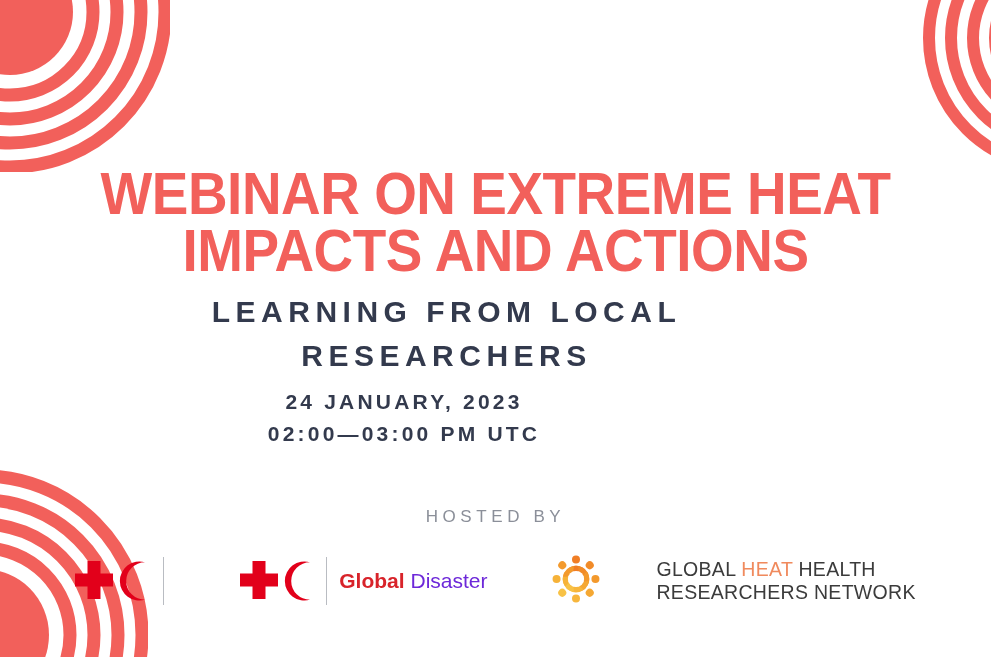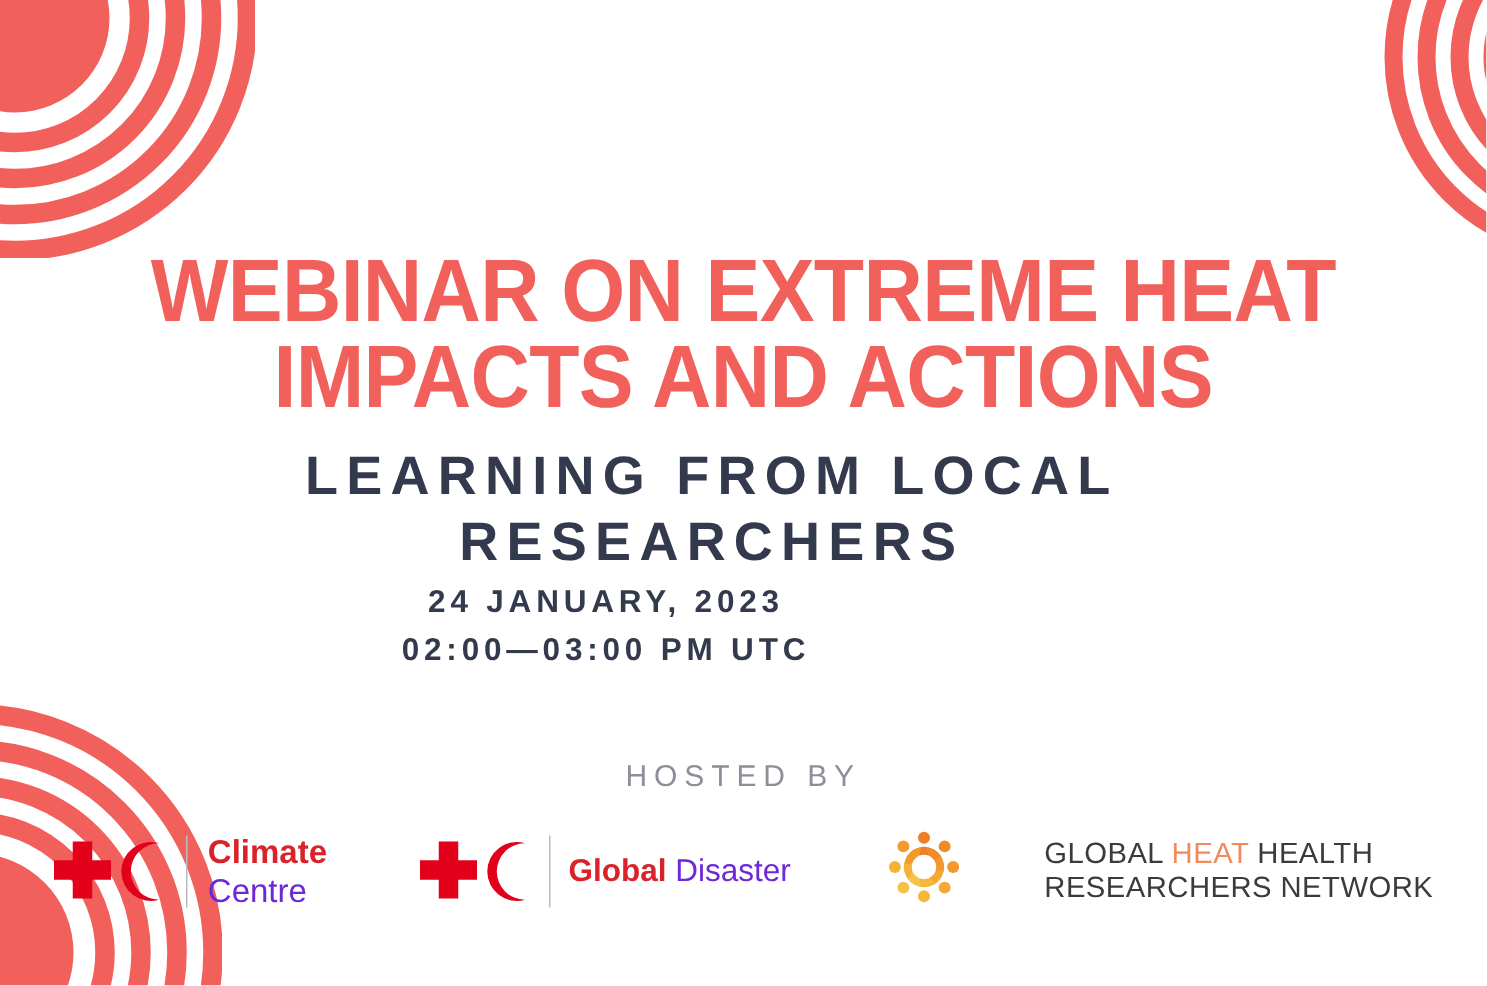--- a/index.html
+++ b/index.html
@@ -52,25 +52,24 @@
   
   .subtitle {
     position: absolute;
     left: 0;
     top: 265px;
     width: 893px;
     text-align: center;
     color: #333A4D;
     font-family: "Liberation Sans", sans-serif;
     font-weight: bold;
-    font-size: 36px;
+    font-size: 30px;
     line-height: 44px;
     letter-spacing: 5.5px;
     white-space: pre-line;
-    margin-left: 28px;
   }
 
   
   .datetime {
     position: absolute;
     left: 0;
     top: 386px;
     width: 808px;
     text-align: center;
     color: #333A4D;
@@ -85,21 +84,21 @@
   
   .hosted-by {
     position: absolute;
     left: 0;
     top: 507px;
     width: 991px;
     text-align: center;
     color: #8B8F99;
     font-family: "Liberation Sans", sans-serif;
     font-weight: normal;
-    font-size: 20px;
+    font-size: 17px;
     letter-spacing: 4.6px;
   }
 
   
   .logo-strip {
     position: absolute;
     left: 0;
     top: 543px;
     width: 991px;
     height: 75px;
@@ -210,24 +209,20 @@
   <div class="logo-strip">
 
     <div class="logo" id="logo-climate-centre">
       <span class="emblem">
         <svg width="72" height="44" viewBox="0 0 72 44" aria-hidden="true">
           <path d="M12.5 2 H25.5 V14.5 H38 V27.5 H25.5 V40 H12.5 V27.5 H0 V14.5 H12.5 Z" fill="#E2001A"></path>
           <path d="M70 3.2 A19.6 19.6 0 1 0 70 40.8 A15.4 15.4 0 1 1 70 3.2 Z" fill="#E2001A"></path>
         </svg>
       </span>
       <span class="emblem-divider"></span>
-      <span class="logo-words">
-        <span class="ln w-red">Climate</span>
-        <span class="ln w-gray">Centre</span>
-      </span>
     </div>
 
     <div class="logo" id="logo-gdpc">
       <span class="emblem">
         <svg width="72" height="44" viewBox="0 0 72 44" aria-hidden="true">
           <path d="M12.5 2 H25.5 V14.5 H38 V27.5 H25.5 V40 H12.5 V27.5 H0 V14.5 H12.5 Z" fill="#E2001A"></path>
           <path d="M70 3.2 A19.6 19.6 0 1 0 70 40.8 A15.4 15.4 0 1 1 70 3.2 Z" fill="#E2001A"></path>
         </svg>
       </span>
       <span class="emblem-divider tight"></span>

